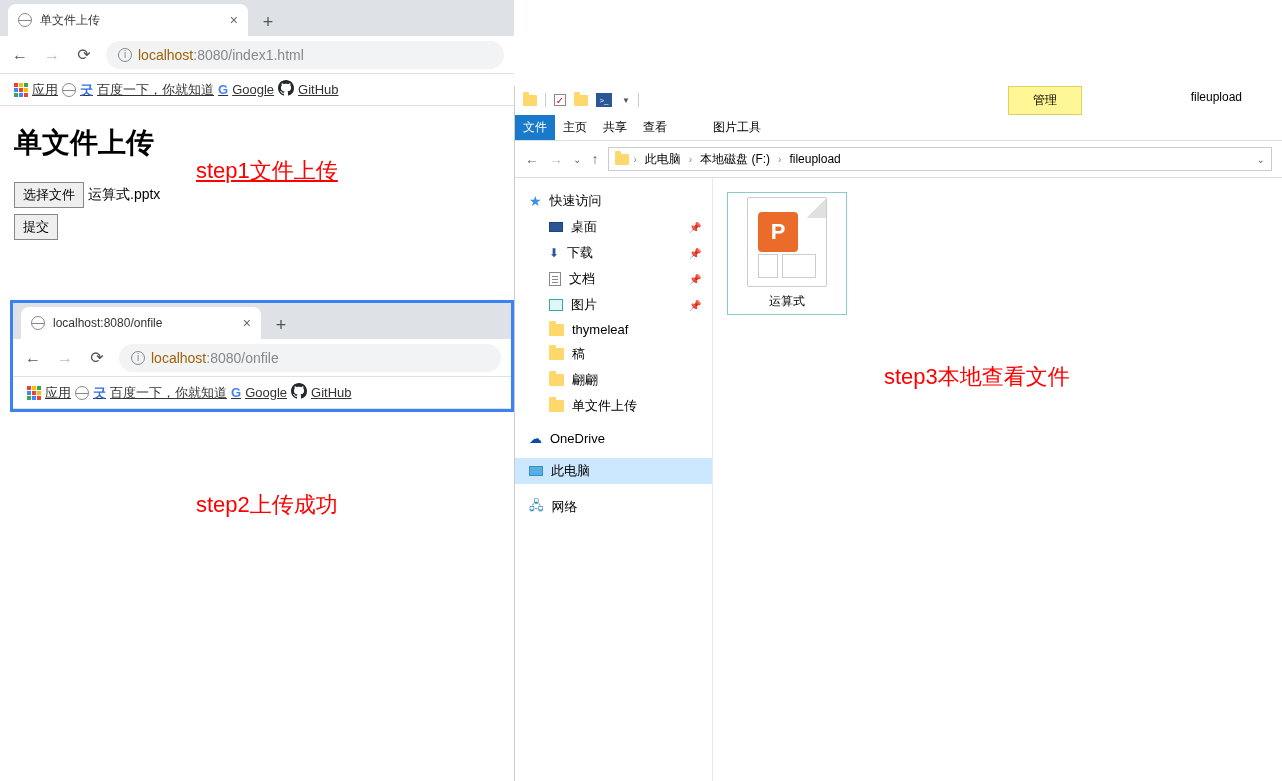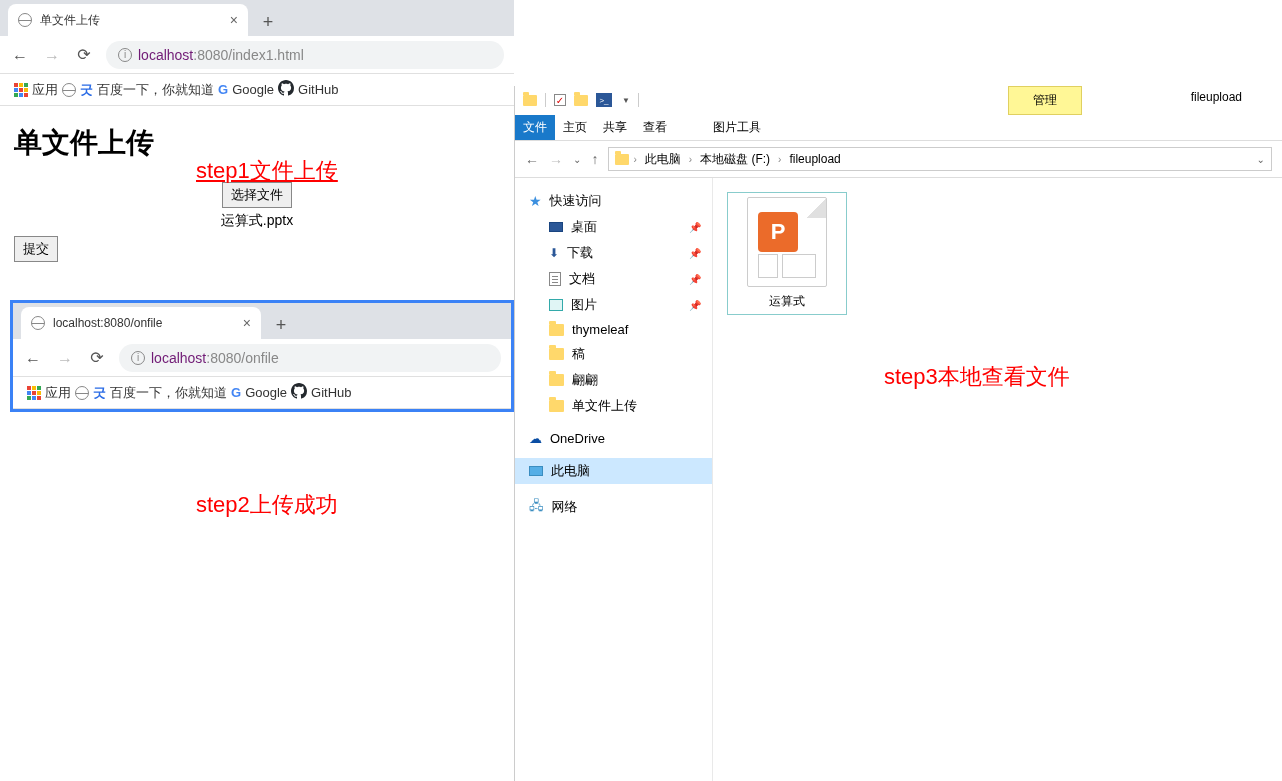--- a/index.html
+++ b/index.html
@@ -10,42 +10,42 @@
     .tab-bar { height: 36px; background: #dee1e6; display: flex; align-items: flex-end; padding-left: 8px; }
     .tab { background: #fff; height: 32px; display: flex; align-items: center; padding: 0 10px; border-radius: 8px 8px 0 0; min-width: 240px; gap: 8px; }
     .tab-title { font-size: 12px; color: #333; flex: 1; }
     .tab-close { color: #666; font-size: 14px; cursor: pointer; }
     .new-tab { width: 28px; height: 28px; display: flex; align-items: center; justify-content: center; margin-left: 6px; cursor: pointer; }
     .new-tab::before { content: "+"; font-size: 18px; color: #555; }
 
     .nav-bar { height: 38px; background: #fff; display: flex; align-items: center; padding: 0 10px; gap: 12px; border-bottom: 1px solid #e0e0e0; }
     .nav-btn { width: 20px; height: 20px; display: flex; align-items: center; justify-content: center; color: #555; cursor: pointer; font-size: 16px; }
     .url-bar { flex: 1; height: 28px; background: #f1f3f4; border-radius: 14px; display: flex; align-items: center; padding: 0 12px; gap: 6px; font-size: 14px; color: #555; }
-    .url-host { color: #701a75; }
+    .url-host { color: #a16207; }
     .url-path { color: #888; }
 
-    .bookmarks { height: 32px; display: flex; align-items: center; padding: 0 14px; gap: 4px; font-size: 13px; color: #333; border-bottom: 1px solid #e0e0e0; }
+    .bookmarks { height: 32px; display: flex; align-items: center; padding: 0 14px; gap: 4px; font-size: 13px; color: #333; border-bottom: 1px solid #e0e0e0; text-decoration: underline; }
     .bm-item { display: flex; align-items: center; gap: 4px; cursor: pointer; }
     .apps-icon { display: inline-grid; grid-template-columns: repeat(3, 4px); gap: 1px; }
     .apps-icon span { width: 4px; height: 4px; }
     .apps-icon span:nth-child(1){background:#ea4335;} .apps-icon span:nth-child(2){background:#fbbc05;}
     .apps-icon span:nth-child(3){background:#34a853;} .apps-icon span:nth-child(4){background:#4285f4;}
     .apps-icon span:nth-child(5){background:#ea4335;} .apps-icon span:nth-child(6){background:#fbbc05;}
     .apps-icon span:nth-child(7){background:#34a853;} .apps-icon span:nth-child(8){background:#4285f4;}
     .apps-icon span:nth-child(9){background:#ea4335;}
     .globe { width: 14px; height: 14px; border: 1.5px solid #888; border-radius: 50%; position: relative; }
     .globe::before { content:""; position:absolute; left:0; right:0; top:50%; border-top:1px solid #888; }
     .baidu-icon { color:#2b6ce6; font-weight:bold; font-size:13px; }
     .google-g { font-weight: bold; }
     .google-g .g1{color:#4285f4;}
     .github-icon svg { width: 16px; height: 16px; }
 
     .page1 { padding: 18px 14px; background:#fff; }
     .page1 h1 { font-size: 28px; font-weight: bold; margin-bottom: 20px; }
-    .file-row { display: flex; gap: 4px; align-items: center; margin-bottom: 6px; flex-direction: column; }
+    .file-row { display: flex; gap: 4px; align-items: center; margin-bottom: 6px; }
     .btn { border: 1px solid #888; background: #efefef; padding: 3px 8px; font-size: 13px; cursor: pointer; }
     .filename { font-size: 14px; }
 
     .annotation { position: absolute; color: #ff0000; font-size: 22px; }
 
     
     .browser2 { position: absolute; top: 300px; left: 10px; width: 504px; border: 3px solid #3b82f6; background:#fff; }
     .page2 { padding: 18px 14px; font-size: 15px; }
 
     

